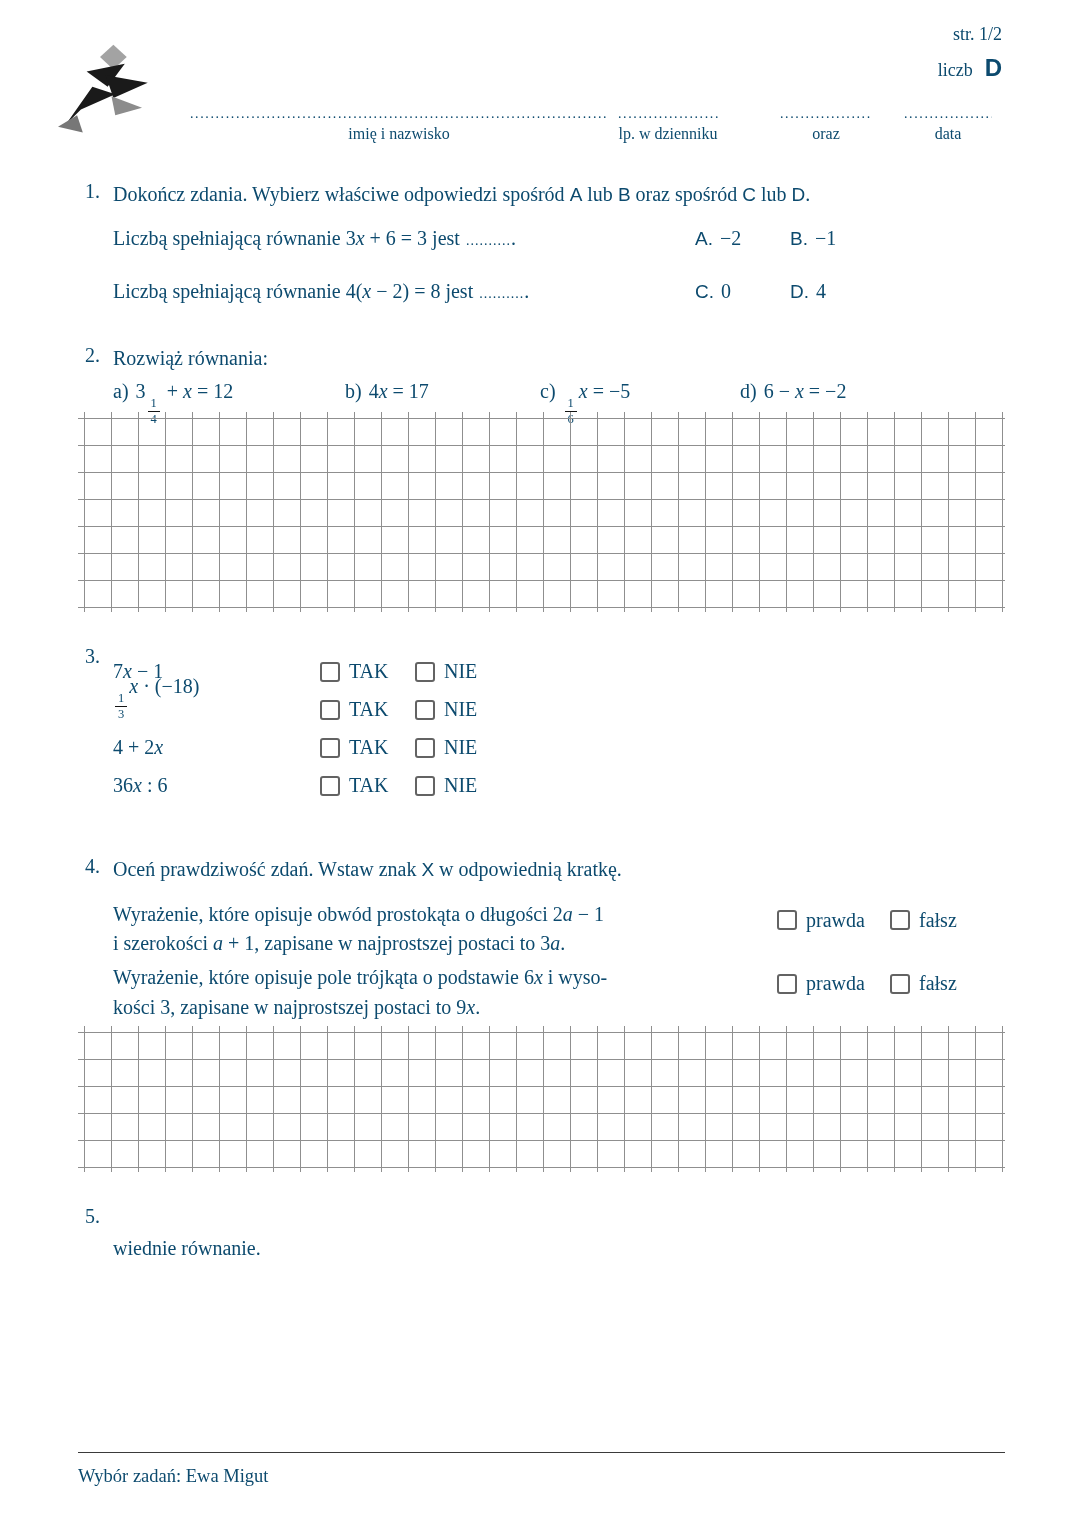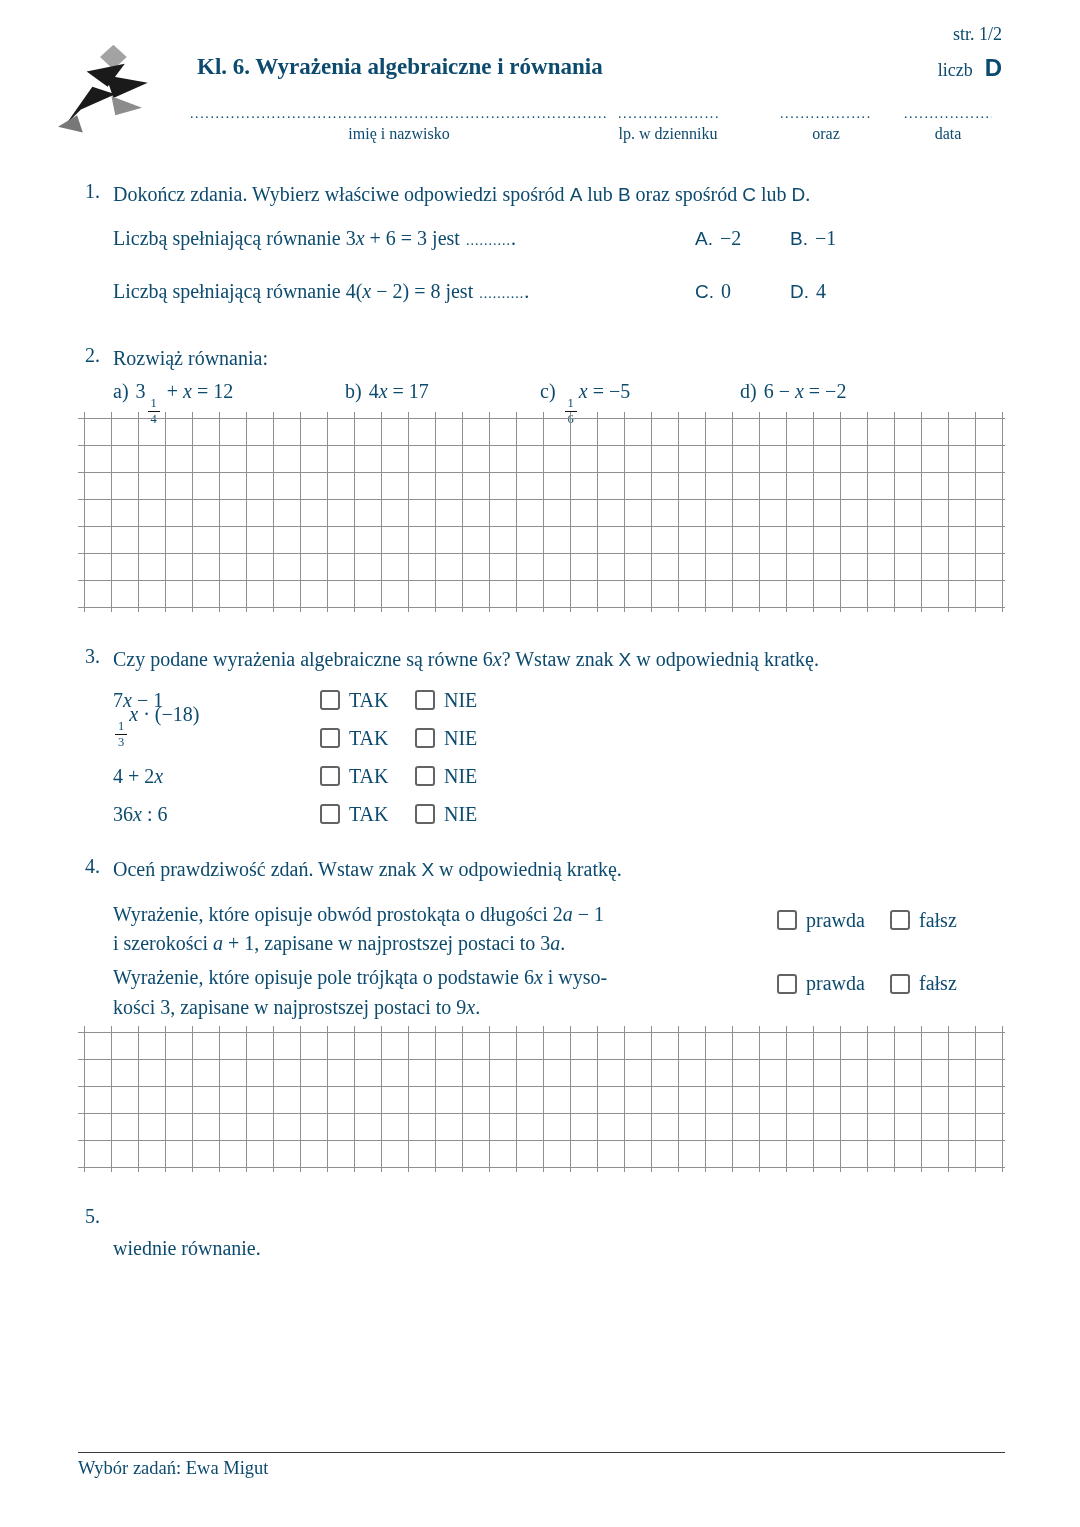--- a/index.html
+++ b/index.html
@@ -97,21 +97,21 @@
   .statement.s2 { margin-top:5px; }
   .stext { margin:0; width:655px; line-height:1.47; }
   .cbgroup { position:absolute; display:flex; align-items:center; top:9px; }
   .cb-true  { left:664px; }
   .cb-false { left:777px; }
 
   .q5 { top:1205px; }
   .q5 .qtext { margin:0; line-height:1.47; }
 
   .footer { position:absolute; left:78px; top:1452px; width:927px;
-            border-top:1px solid #3a3a3a; padding-top:5px;
+            border-top:1px solid #3a3a3a; padding-top:13px;
             display:flex; justify-content:space-between; font-size:18.5px; }
 
   .math em { font-style:italic; }
 </style>
 </head>
 <body>
 
 <div class="page">
 
   <div class="top-right">
@@ -125,21 +125,20 @@
     <svg viewBox="0 0 110 95" width="105" height="92" aria-hidden="true">
       <polygon points="58,0 72,13 58,26 44,13" fill="#a3a3a3"></polygon>
       <polygon points="30,28 70,20 52,44" fill="#1a1a1a"></polygon>
       <polygon points="50,32 94,40 58,56" fill="#1a1a1a"></polygon>
       <polygon points="8,84 36,44 60,52 24,68" fill="#1a1a1a"></polygon>
       <polygon points="56,54 88,66 60,74" fill="#8c8c8c"></polygon>
       <polygon points="0,86 20,74 26,92" fill="#777777"></polygon>
     </svg>
   </div>
 
-  <h1 class="title">Kl. 6. Wyrażenia algebraiczne i równania</h1>
 
   <div class="fields">
     <div class="field f-name">
       <div class="dots">....................................................................................................</div>
       <div class="flabel">imię i nazwisko</div>
     </div>
     <div class="field f-lp">
       <div class="dots">....................</div>
       <div class="flabel">lp. w dzienniku</div>
     </div>
@@ -189,21 +188,20 @@
         <span class="eq eq-d"><span class="eqlabel">d)</span><span class="math">6 − <em>x</em> = −2</span></span>
       </div>
     </div>
   </section>
 
   <div class="grid grid1"></div>
 
   <section class="q q3">
     <span class="qnum">3.</span>
     <div class="qbody">
-      <p class="prompt"><span>Czy podane wyrażenia algebraiczne są równe </span><span class="math">6<em>x</em></span><span>? Wstaw znak </span><span class="sans">X</span><span> w odpowiednią kratkę.</span></p>
 
       <div class="q3rows">
         <div class="q3row">
           <span class="expr math">7<em>x</em> − 1</span>
           <span class="cbpair">
               <span class="chk"></span>
               <span>TAK</span>
             </span>
           <span class="cbpair last">
               <span class="chk"></span>

